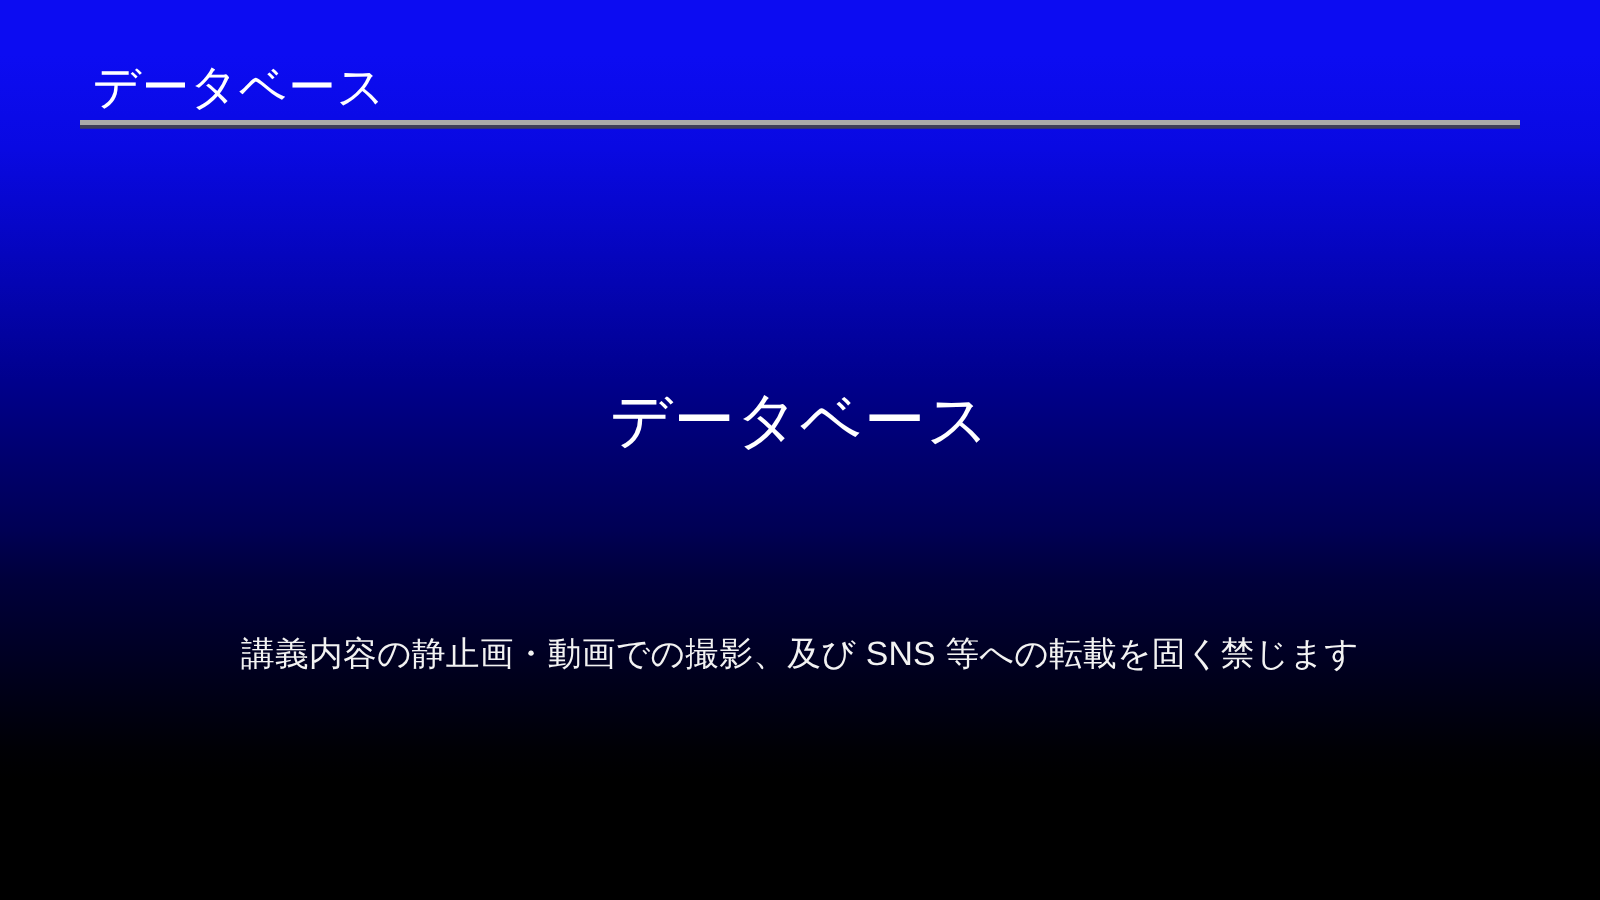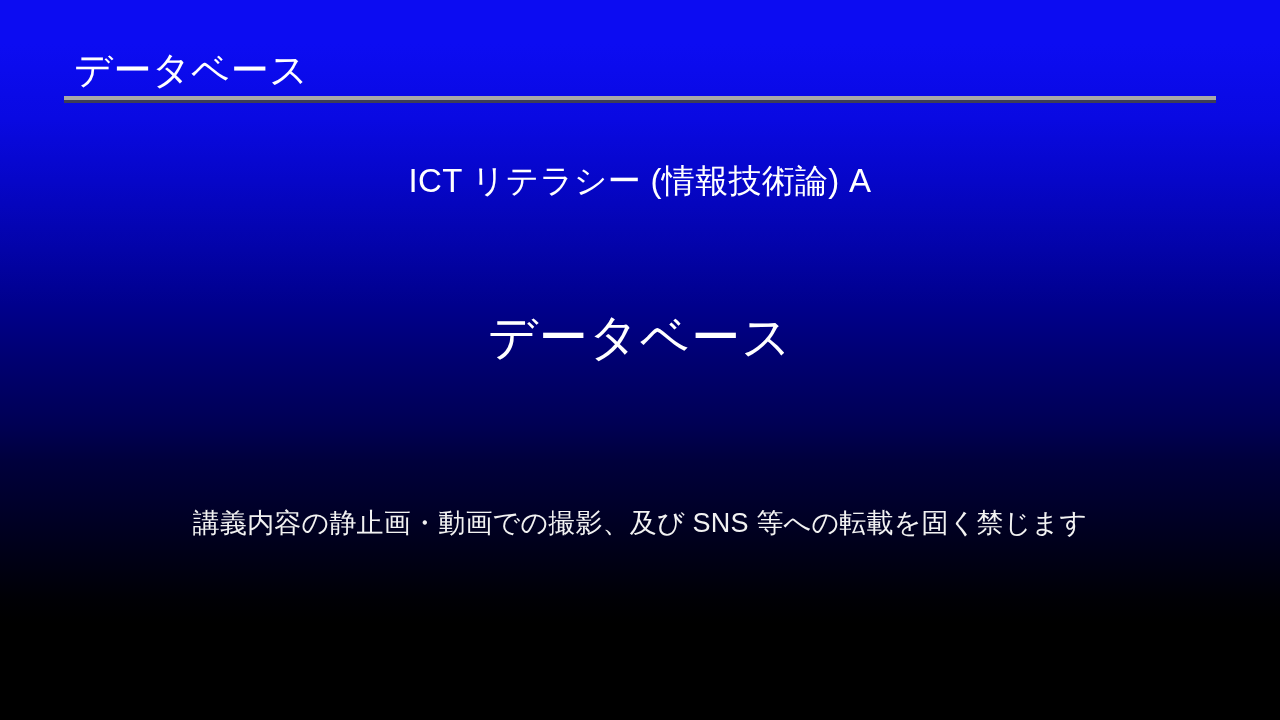--- a/index.html
+++ b/index.html
@@ -129,20 +129,19 @@
 
   <div class="header">
     <div class="header-title">データベース</div>
     <div class="header-rule">
       <div class="rule-light"></div>
       <div class="rule-shadow"></div>
     </div>
   </div>
 
   <div class="body-area">
-    <div class="course-line">ICT リテラシー (情報技術論) A</div>
 
     <div class="main-heading">データベース</div>
 
     <div class="notice">講義内容の静止画・動画での撮影、及び SNS 等への転載を固く禁じます</div>
   </div>
 
 </div>
 
 </body></html>

